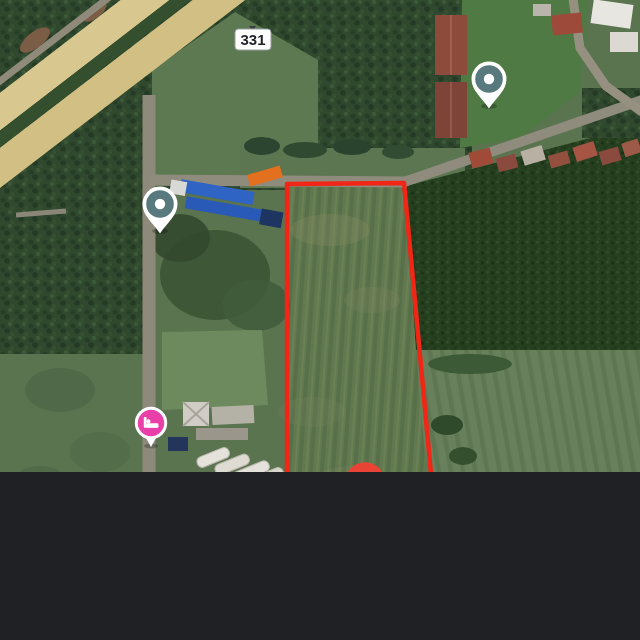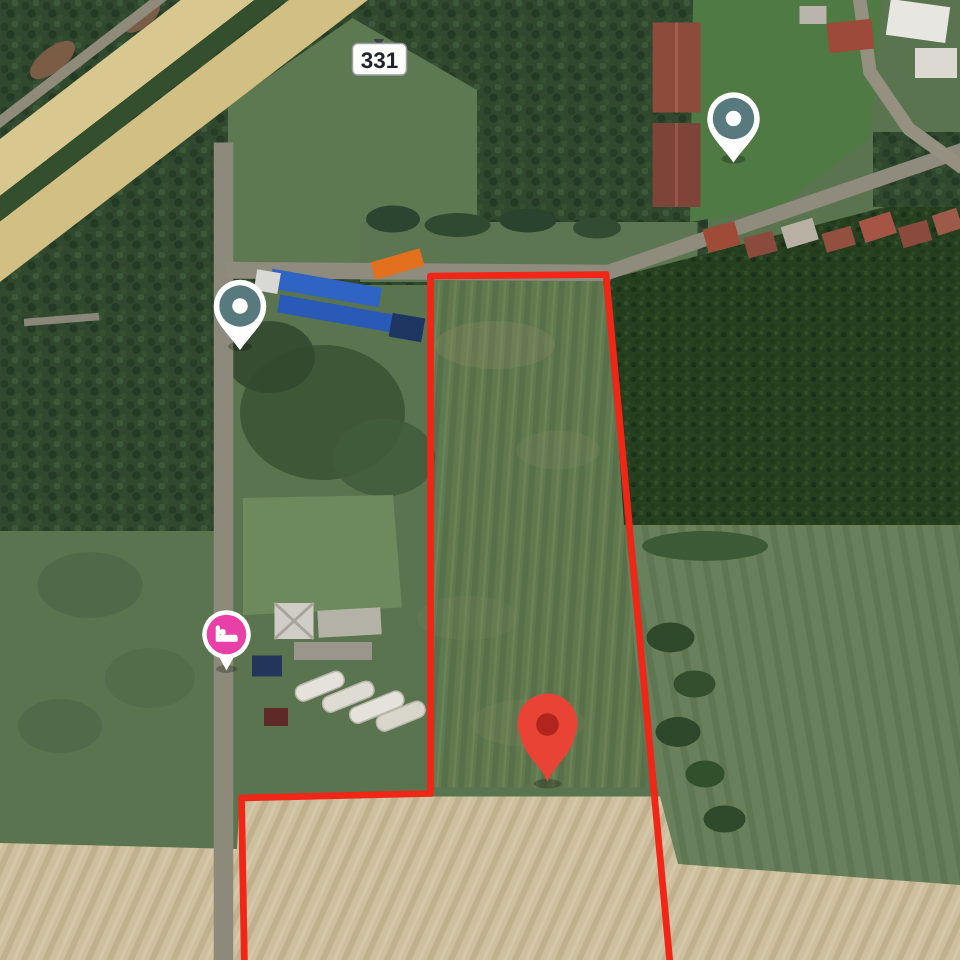--- a/index.html
+++ b/index.html
@@ -1,16 +1,16 @@
 <!DOCTYPE html>
 <html><head>
 <meta charset="utf-8">
 <style>
   html,body{margin:0;padding:0;background:#202124;}
-  .stage{position:relative;width:640px;height:640px;overflow:hidden;background:#8b5cf6;
+  .stage{position:relative;width:640px;height:472px;overflow:hidden;background:#8b5cf6;
          font-family:"Liberation Sans", sans-serif;}
   .stage svg{position:absolute;inset:0;display:block;}
   .shield-text{font-family:"Liberation Sans", sans-serif;font-size:15px;font-weight:bold;
                fill:#1f2328;text-anchor:middle;}
 </style>
 </head>
 <body>
 
 <div class="stage">
 <svg width="640" height="640" viewBox="0 0 640 640">

